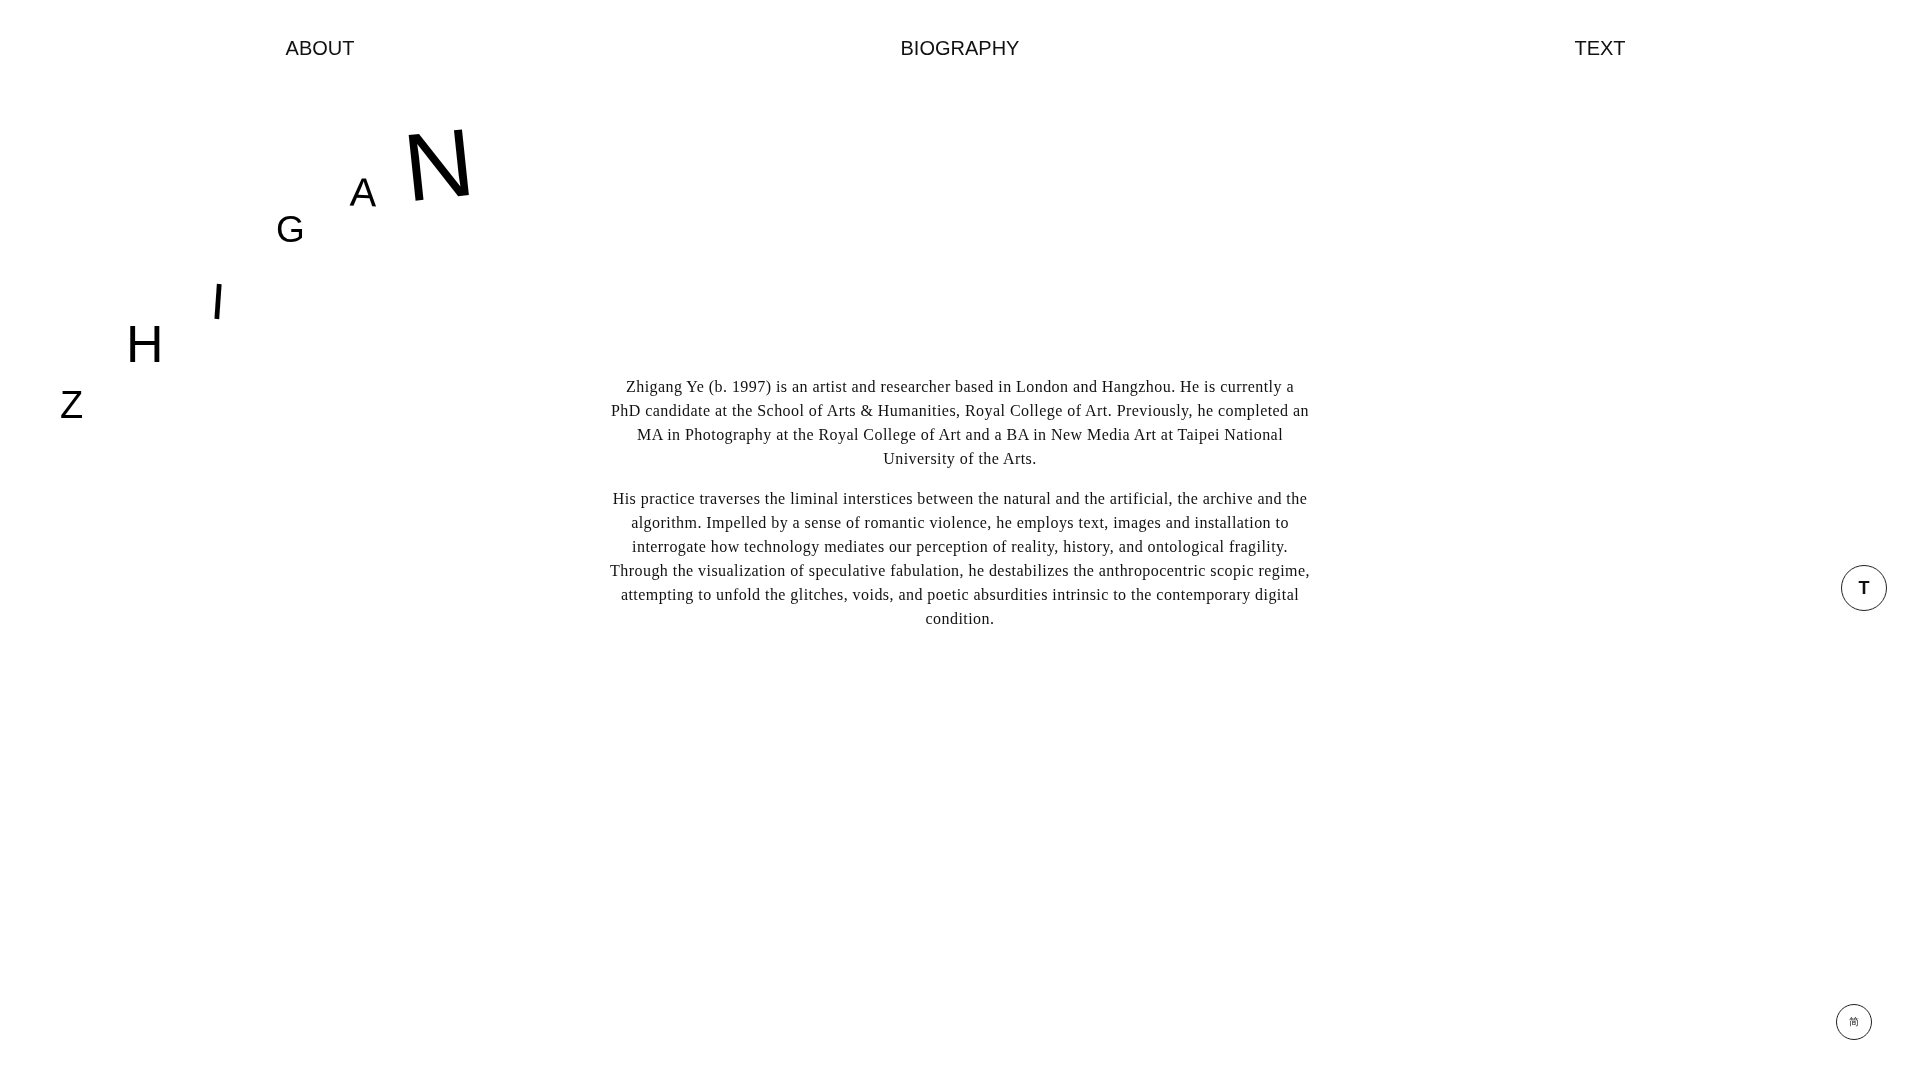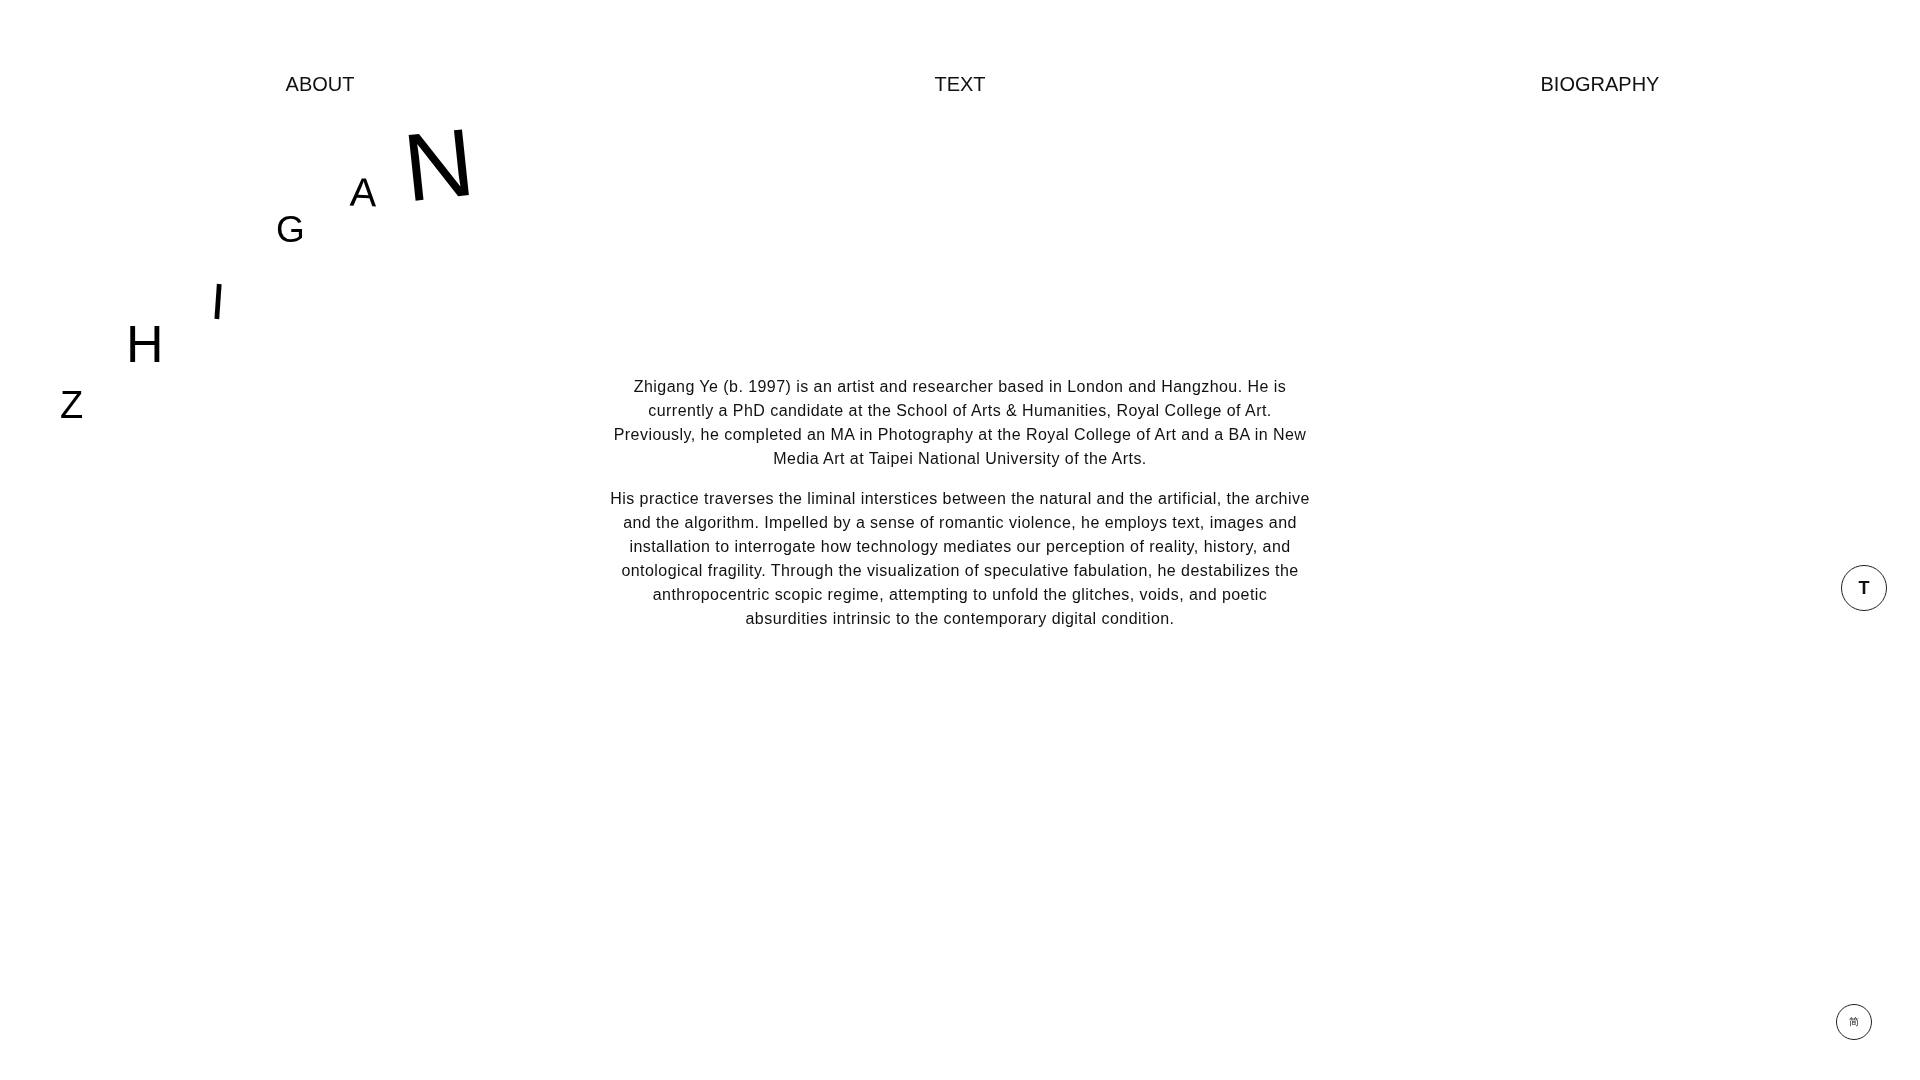--- a/index.html
+++ b/index.html
@@ -23,21 +23,21 @@
       top: 0;
       left: 0;
       width: 1920px;
       height: 96px;
       display: flex;
     }
     .nav-item {
       flex: 1 1 0;
       display: flex;
       justify-content: center;
-      align-items: flex-end;
+      align-items: center;
       box-sizing: border-box;
     }
     .nav-link {
       font-family: "Liberation Sans", sans-serif;
       font-size: 20px;
       letter-spacing: 0px;
       color: #111111;
       text-decoration: none;
       text-transform: uppercase;
       cursor: pointer;
@@ -53,21 +53,21 @@
       display: block;
       white-space: nowrap;
     }
     
     .bio {
       position: absolute;
       left: 610px;
       top: 375px;
       width: 700px;
       text-align: center;
-      font-family: Liberation Sans, sans-serif;
+      font-family: Liberation Serif, serif;
       font-size: 16px;
       line-height: 24px;
       letter-spacing: 0.45px;
       color: #111111;
     }
     .bio p {
       margin: 0 0 16px 0;
     }
     
     .circle-btn {
@@ -103,24 +103,24 @@
 </head>
 <body>
 
 <div class="page">
 
   <nav class="nav">
     <div class="nav-item">
       <a class="nav-link">ABOUT</a>
     </div>
     <div class="nav-item">
-      <a class="nav-link">TEXT</a>
+      <a class="nav-link">BIOGRAPHY</a>
     </div>
     <div class="nav-item">
-      <a class="nav-link">BIOGRAPHY</a>
+      <a class="nav-link">TEXT</a>
     </div>
   </nav>
 
   <div class="name-letters">
     <span class="letter" style="left:60px; top:386px; font-size:38px; transform: rotate(0deg);">Z</span>
     <span class="letter" style="left:126px; top:318px; font-size:52px; transform: rotate(0deg);">H</span>
     <span class="letter" style="left:211px; top:276px; font-size:51px; transform: rotate(4deg);">I</span>
     <span class="letter" style="left:276px; top:211px; font-size:37px; transform: rotate(0deg);">G</span>
     <span class="letter" style="left:350px; top:172px; font-size:40px; transform: rotate(2deg);">A</span>
     <span class="letter" style="left:404px; top:117px; font-size:96px; transform: rotate(-6deg);">N</span>

